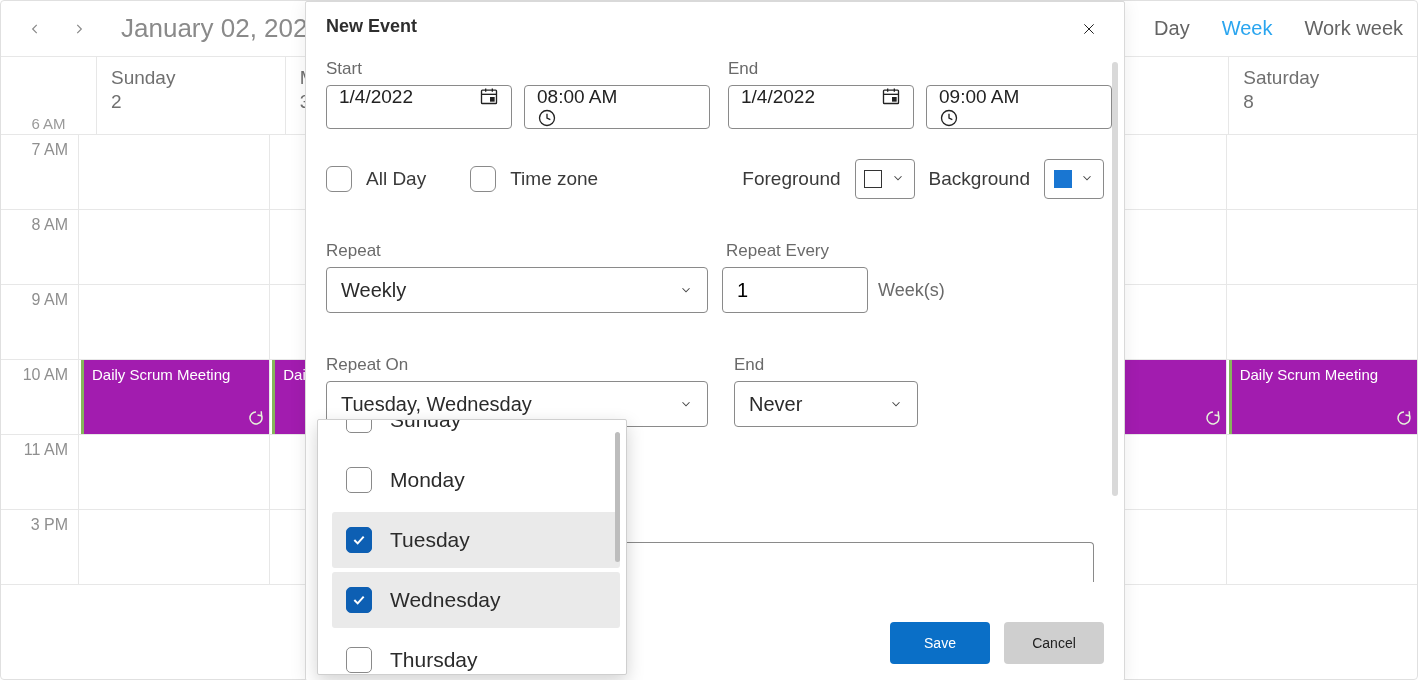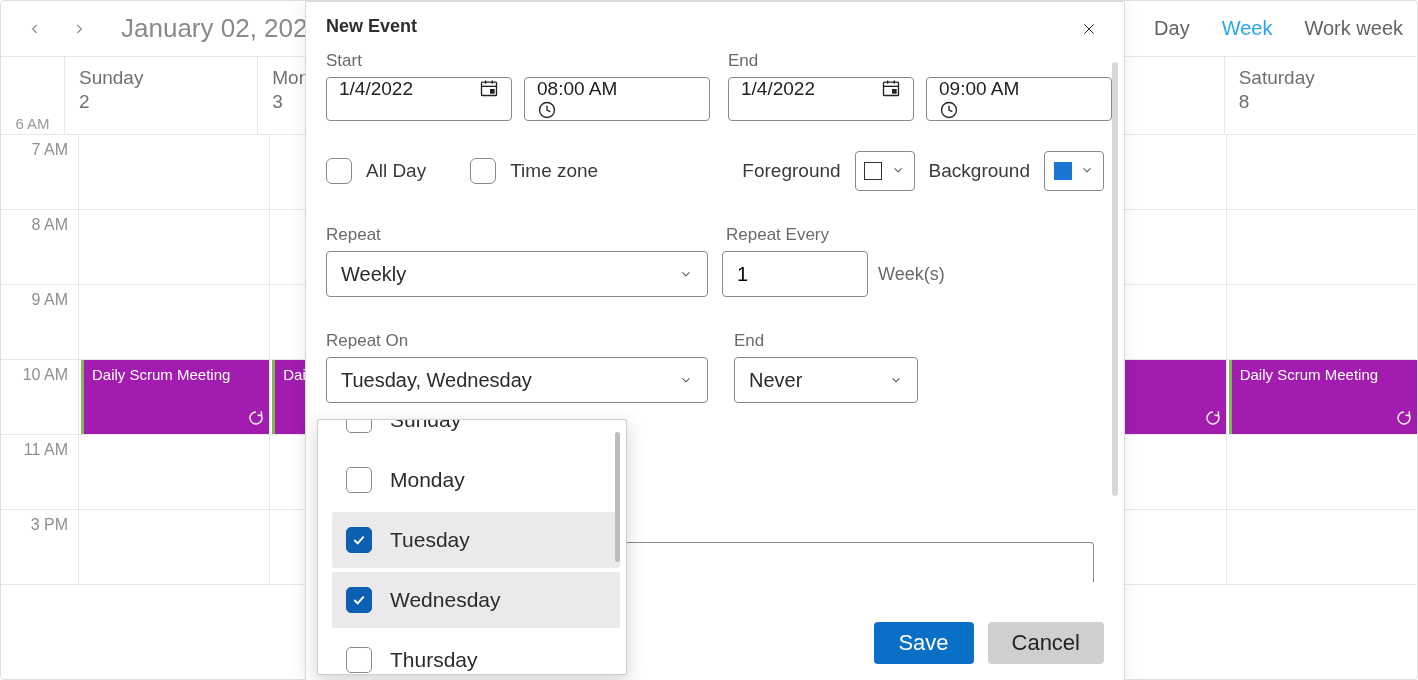--- a/index.html
+++ b/index.html
@@ -20,21 +20,21 @@
   }
   .nav-btn svg { width:14px; height:14px; stroke:#888; stroke-width:2; fill:none; }
   .date-heading { font-size: 26px; color:#8a8a8a; margin-left: 22px; font-weight:400; }
   .view-tabs { margin-left:auto; display:flex; gap:32px; font-size:20px; color:#646464; }
   .view-tab { cursor:pointer; }
   .view-tab.active { color:#2aa5ef; }
   
   .day-header-row {
     display:flex; height:78px; border-bottom:1px solid #e7e7e7;
   }
-  .gutter { width:64px; flex:none; border-right:1px solid #e7e7e7; display:flex; align-items:flex-end; justify-content:center; color:#9a9a9a; font-size:15px; padding-bottom:2px;}
+  .gutter { width:96px; flex:none; border-right:1px solid #e7e7e7; display:flex; align-items:flex-end; justify-content:center; color:#9a9a9a; font-size:15px; padding-bottom:2px;}
   .day-col-head {
     flex:1; border-right:1px solid #e7e7e7; padding:10px 14px 0 14px; color:#6a6a6a;
   }
   .day-col-head .name { font-size:19px; color:#707070;}
   .day-col-head .num { font-size:19px; color:#707070; margin-top:2px; }
   .day-col-head:last-child { border-right:none; }
   
   .time-grid { position:relative; height: calc(680px - 56px - 78px); overflow:hidden; }
   .time-row { display:flex; height:75px; border-bottom:1px solid #e7e7e7; }
   .time-gutter { width:78px; flex:none; border-right:1px solid #e7e7e7; color:#8f8f8f; font-size:16px; padding:6px 10px 0 0; text-align:right;}
@@ -61,21 +61,21 @@
   }
   .modal-title-row { position:relative; }
   .modal-title { font-size:18px; font-weight:600; color:#2e2e2e; }
   .close-x {
     position:absolute; right:-2px; top:-4px; width:34px; height:34px;
     display:flex; align-items:center; justify-content:center; cursor:pointer; color:#222;
   }
   .close-x svg { width:16px; height:16px; stroke:#222; stroke-width:1.5; }
   .row { display:flex; gap:18px; }
   .col { flex:1; }
-  .section-label { font-size:17px; color:#6a6a6a; margin-top:14px; margin-bottom:6px; display:block;}
+  .section-label { font-size:17px; color:#6a6a6a; margin-top:22px; margin-bottom:6px; display:block;}
   .dt-row { display:flex; gap:12px; }
   .field {
     height:44px; border:1.5px solid #8a8a8a; border-radius:4px; background:#fff;
     display:flex; align-items:flex-start; padding:0 12px; font-size:19px; color:#222;
   }
   .field.date { width:186px; justify-content:space-between; }
   .field.time { width:186px; justify-content:space-between;flex-direction:column; }
   .field .glyph svg { width:20px; height:20px; }
   .chk-row { display:flex; align-items:center; gap:44px; margin-top:30px; }
   .chk { display:flex; align-items:center; gap:14px; font-size:19px; color:#3a3a3a;}
@@ -91,21 +91,21 @@
     height:46px; border:1.5px solid #8a8a8a; border-radius:4px; display:flex; align-items:center;
     justify-content:space-between; padding:0 14px; font-size:20px; color:#2b2b2b; background:#fff;
   }
   .select-wide { width:382px; }
   .select-mid { width:184px; }
   .numfield { width:146px; height:46px; border:1.5px solid #8a8a8a; border-radius:4px; padding:0 14px; font-size:20px; display:flex; align-items:center;}
   .inline-label { font-size:18px; color:#6a6a6a; margin-left:10px;}
   .repeat-row2 { display:flex; gap:26px; align-items:flex-end; }
   .btn-row { position:absolute; right:20px; bottom:16px; display:flex; gap:14px; }
   .btn {
-    height:42px; min-width:100px; padding:0 24px; border-radius:4px; font-size:22px;
+    height:42px; min-width:100px; padding:0 24px; border-radius:4px; font-size:14px;
     display:flex; align-items:center; justify-content:center; cursor:pointer; border:none;
   }
   .btn.primary { background:#0a6fc7; color:#fff; }
   .btn.secondary { background:#cfcfcf; color:#222; }
   .modal-scrollbar {
     position:absolute; right:6px; top:60px; width:6px; height:434px;
     background:#d9d9d9; border-radius:3px;
   }
   
   .dropdown-panel {

